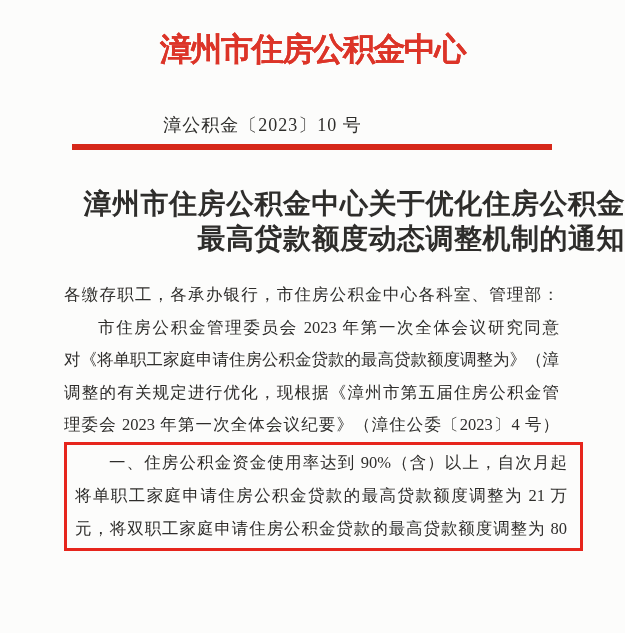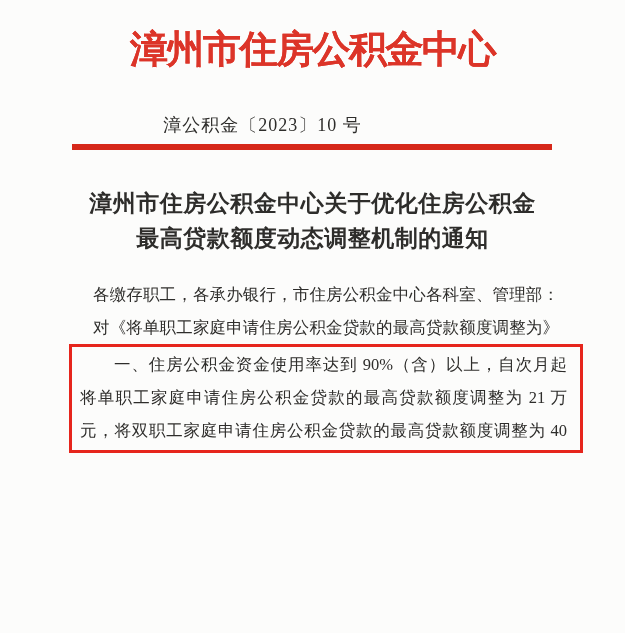--- a/index.html
+++ b/index.html
@@ -18,21 +18,21 @@
     overflow:hidden;
     font-family:"Liberation Serif","DejaVu Serif",serif;
     color:var(--ink);
     margin:0 auto;
   }
   
   .org-name{
     margin-top:18px;
     height:62px;line-height:62px;
     text-align:center;
-    font-size:38px;
+    font-size:32px;
     font-weight:bold;
     letter-spacing:-1.5px;
     color:var(--header-red);
     text-shadow:0 0 .5px var(--header-red);
   }
   
   .doc-number{
     position:relative;
     left:-50px;
     margin-top:32px;
@@ -43,43 +43,43 @@
   }
   
   .divider{
     margin:6px auto 0 72px;
     width:480px;height:6px;
     background:var(--divider-red);
   }
   
   .doc-title{
     margin-top:36px;
-    text-align:center;
+    text-align:right;
     font-weight:bold;
-    font-size:23px;
+    font-size:28px;
     line-height:35px;
     letter-spacing:0.5px;
   }
   
   .line{
     margin:0 66px 0 64px;
     height:32.5px;line-height:32.5px;
     font-size:16.5px;
     text-align:justify;
     text-align-last:justify;
     text-justify:inter-character;
     overflow:hidden;
     white-space:nowrap; 
     white-space:normal;
   }
-  .body-block{margin-top:23px;padding-left:29px;}
+  .body-block{margin-top:23px;}
   .indent{text-indent:34px;}
   
   .highlight-box{
-    margin-left:40px;
+    margin-left:64px;
     margin-right:42px;
     border:3px solid var(--box-red);
     padding:1px 13px 3px 8px;
   }
   .highlight-box .line{
     margin:0;
     height:33px;line-height:33px;
   }
 </style>
 </head>
@@ -93,22 +93,25 @@
 
   <div class="divider"></div>
 
   <div class="doc-title">
     <div>漳州市住房公积金中心关于优化住房公积金</div>
     <div>最高贷款额度动态调整机制的通知</div>
   </div>
 
   <div class="body-block">
     <div class="line">各缴存职工，各承办银行，市住房公积金中心各科室、管理部：</div>
+    <div class="line indent">市住房公积金管理委员会 2023 年第一次全体会议研究同意</div>
     <div class="line">对《将单职工家庭申请住房公积金贷款的最高贷款额度调整为》（漳</div>
+    <div class="line">调整的有关规定进行优化，现根据《漳州市第五届住房公积金管</div>
+    <div class="line">理委会 2023 年第一次全体会议纪要》（漳住公委〔2023〕4 号）</div>
 
     <div class="highlight-box">
       <div class="line indent">一、住房公积金资金使用率达到 90%（含）以上，自次月起</div>
       <div class="line">将单职工家庭申请住房公积金贷款的最高贷款额度调整为 21 万</div>
-      <div class="line">元，将双职工家庭申请住房公积金贷款的最高贷款额度调整为 40</div>
+      <div class="line">元，将双职工家庭申请住房公积金贷款的最高贷款额度调整为 80</div>
     </div>
   </div>
 
 </div>
 
 </body></html>

